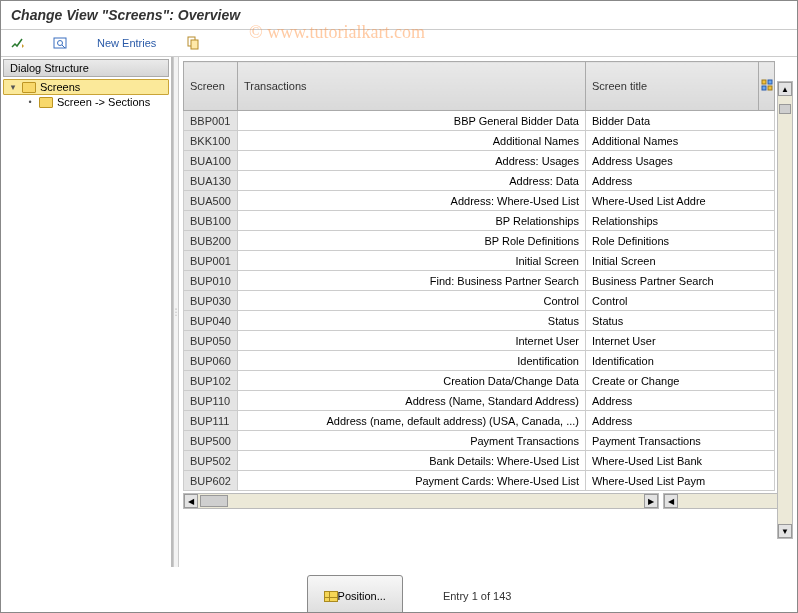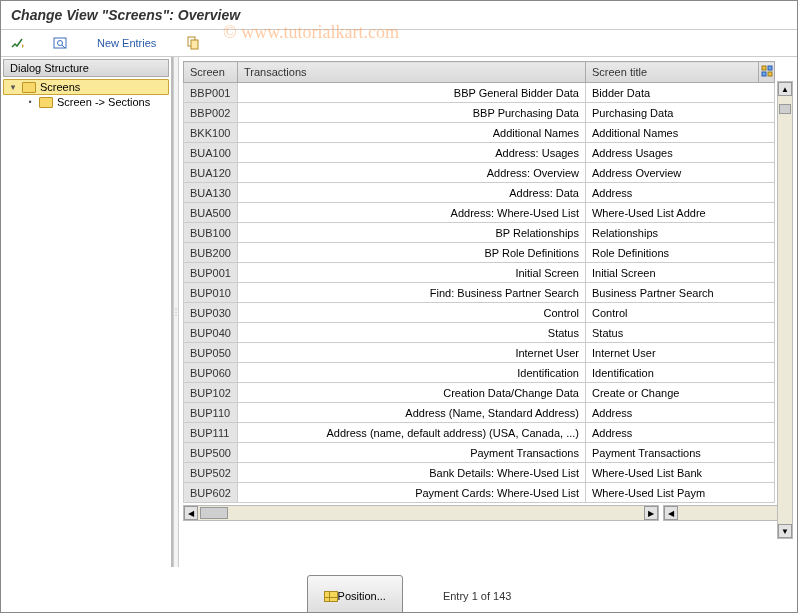--- a/index.html
+++ b/index.html
@@ -33,21 +33,21 @@
       cursor: pointer;
     }
     .toolbar .btn-label {
       color: #2a5aa8;
       cursor: pointer;
       padding: 0 4px;
     }
     .watermark {
       position: absolute;
       top: 22px;
-      left: 223px;
+      left: 249px;
       color: #ff8b36;
       opacity: .45;
       font-size: 18px;
       font-family: Georgia, serif;
       pointer-events: none;
     }
     .main-area {
       display: flex;
       height: 510px;
     }
@@ -107,21 +107,21 @@
     }
     .grid {
       width: 100%;
       border-collapse: collapse;
       font-size: 11px;
     }
     .grid th {
       background: linear-gradient(#e9e9e9,#d9d9d9);
       border: 1px solid #aaa;
       text-align: left;
-      padding: 4px 6px;
+      padding: 18px 6px;
       font-weight: normal;
       color: #333;
       height: 20px;
     }
     .grid th.config-col { width: 16px; padding:0; text-align:center; }
     .grid td {
       border: 1px solid #ccc;
       padding: 2px 6px;
       height: 20px;
       white-space: nowrap;
@@ -280,38 +280,28 @@
             </th>
           </tr>
         </thead>
         <tbody id="grid-body">
             <tr>
               <td class="code-cell">BBP001</td>
               <td class="desc-cell">BBP General Bidder Data</td>
               <td class="title-cell" colspan="2">Bidder Data</td>
             </tr>
             <tr>
-              <td class="code-cell">BBP002</td>
-              <td class="desc-cell">BBP Purchasing Data</td>
-              <td class="title-cell" colspan="2">Purchasing Data</td>
-            </tr>
-            <tr>
               <td class="code-cell">BKK100</td>
               <td class="desc-cell">Additional Names</td>
               <td class="title-cell" colspan="2">Additional Names</td>
             </tr>
             <tr>
               <td class="code-cell">BUA100</td>
               <td class="desc-cell">Address: Usages</td>
               <td class="title-cell" colspan="2">Address Usages</td>
-            </tr>
-            <tr>
-              <td class="code-cell">BUA120</td>
-              <td class="desc-cell">Address: Overview</td>
-              <td class="title-cell" colspan="2">Address Overview</td>
             </tr>
             <tr>
               <td class="code-cell">BUA130</td>
               <td class="desc-cell">Address: Data</td>
               <td class="title-cell" colspan="2">Address</td>
             </tr>
             <tr>
               <td class="code-cell">BUA500</td>
               <td class="desc-cell">Address: Where-Used List</td>
               <td class="title-cell" colspan="2">Where-Used List Addre</td>

